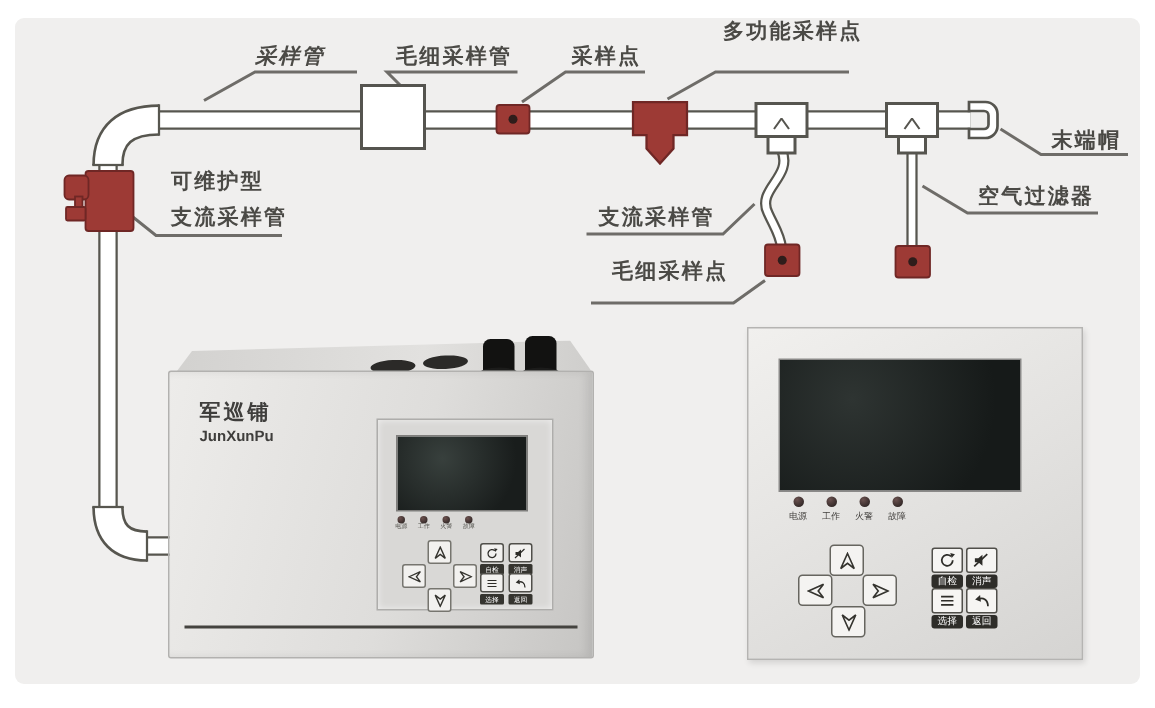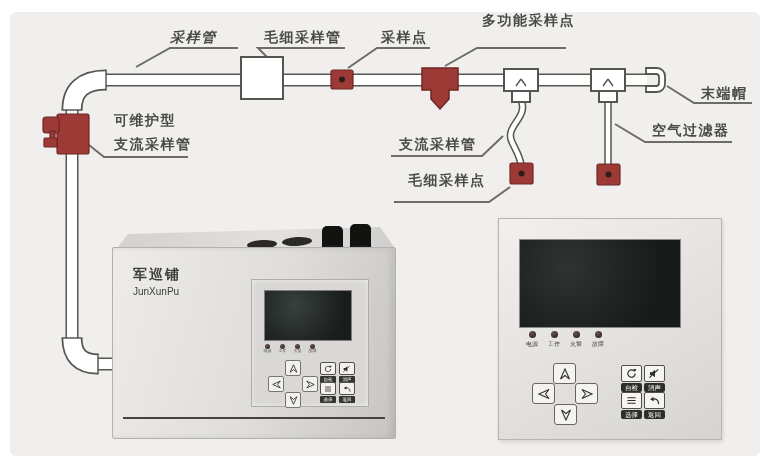--- a/index.html
+++ b/index.html
@@ -14,21 +14,21 @@
   .devL .topface{position:absolute;left:4px;top:2px;width:280px;height:25px;
       background:linear-gradient(95deg,#d2d1cf,#e2e1df 60%,#cfcecc);
       clip-path:polygon(2px 24px,14px 8px,266px 1px,280px 21px);}
   .devL .vent{position:absolute;height:9px;width:30px;background:#2b2a28;border-radius:50%;}
   .devL .knob{position:absolute;width:21px;background:#121211;border-radius:5px 5px 3px 3px;}
   .devL .knob::after{content:"";position:absolute;left:-2px;bottom:-2px;width:25px;height:7px;background:#1c1c1b;border-radius:50%;}
   .devL .front{position:absolute;left:2px;top:23px;width:282px;height:190px;
       background:linear-gradient(105deg,#edecea 0%,#dedddb 55%,#c6c5c3 100%);
       border:1px solid #b2b1af;border-radius:2px;box-shadow:inset -4px 0 6px rgba(0,0,0,.08);}
   .devL .brand-cn{position:absolute;left:20px;top:18px;font-size:14px;font-weight:700;color:#3f3e3c;letter-spacing:2px;}
-  .devL .brand-en{position:absolute;left:20px;top:38px;font-size:10px;font-weight:400;color:#3f3e3c;}
+  .devL .brand-en{position:absolute;left:20px;top:38px;font-size:10px;font-weight:700;color:#3f3e3c;}
   .devL .bottomline{position:absolute;left:10px;top:169px;width:262px;height:2px;background:#44433f;}
   .panelL{position:absolute;left:138px;top:31px;width:116px;height:126px;background:#d9d8d6;
       border:1px solid #aeadab;box-shadow:inset 0 0 5px rgba(255,255,255,.6);}
   .panelL .screen{position:absolute;left:12px;top:10px;width:86px;height:49px;
       background:radial-gradient(circle at 35% 30%,#38403d,#191d1c 75%);border:1px solid #7f7e7c;}
   .ledrow-s{position:absolute;left:8px;top:64px;display:flex;}
   .ledcell-s{width:15px;text-align:center;}
   .led-s{width:5px;height:5px;margin:0 auto;border-radius:50%;background:radial-gradient(circle at 35% 30%,#6b504d,#241f1e);}
   .ledlab-s{font-size:4.5px;color:#55544f;line-height:1.1;transform:scale(.9);}
   .akey-s{position:absolute;width:14px;height:14px;background:#f2f1ef;border:1px solid #76756f;border-radius:2px;

